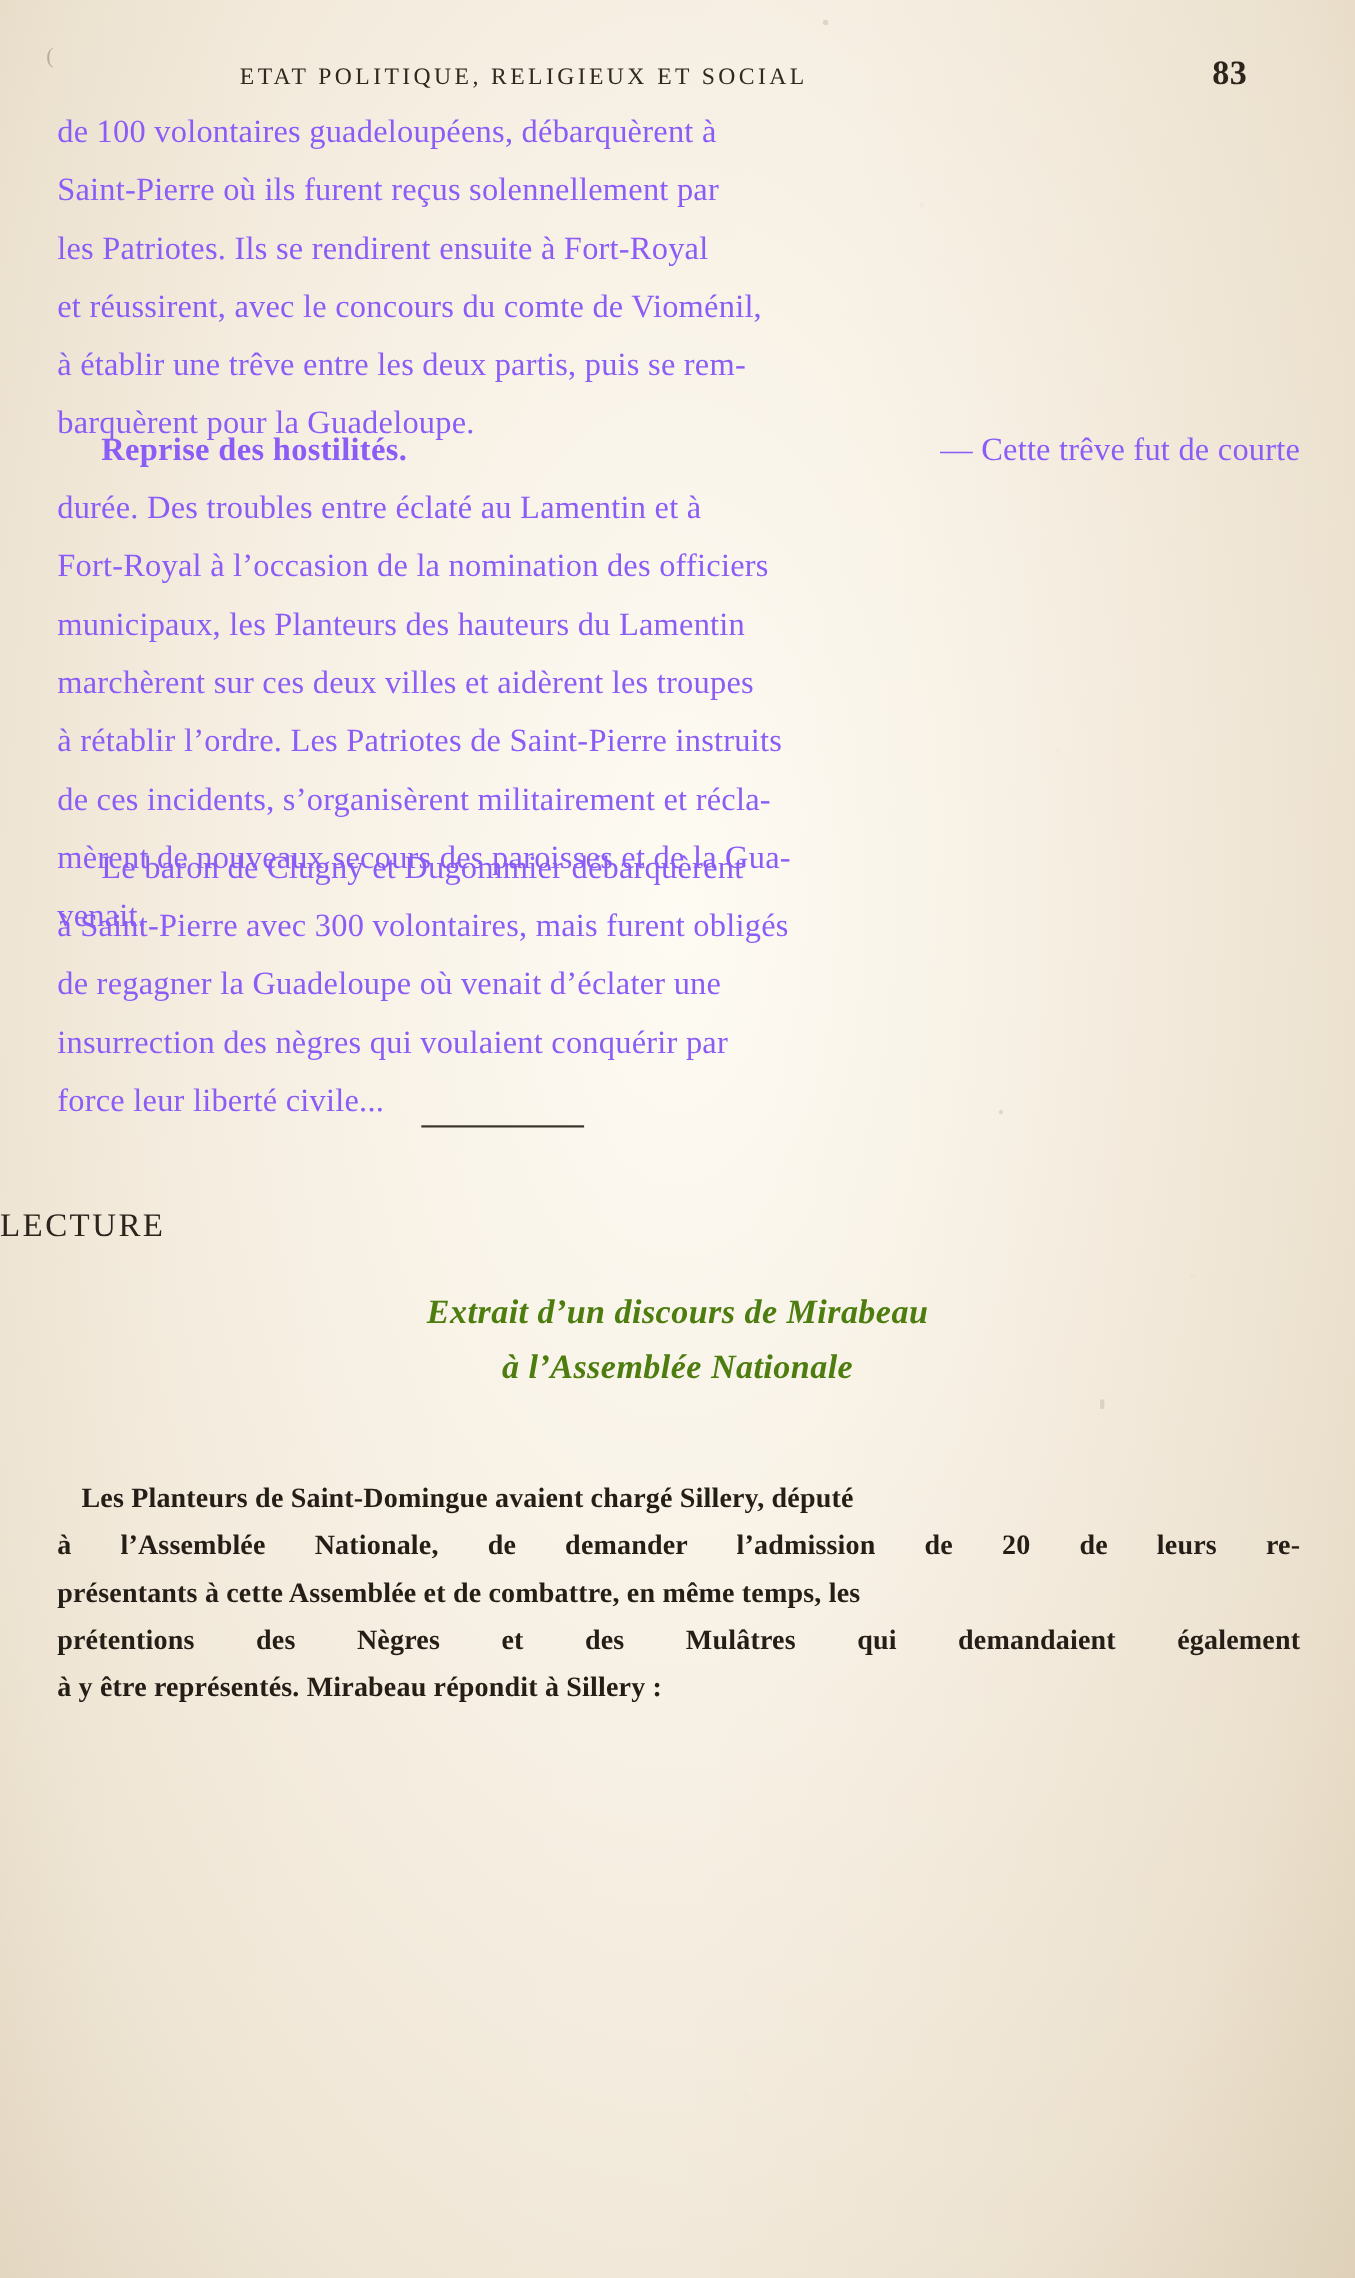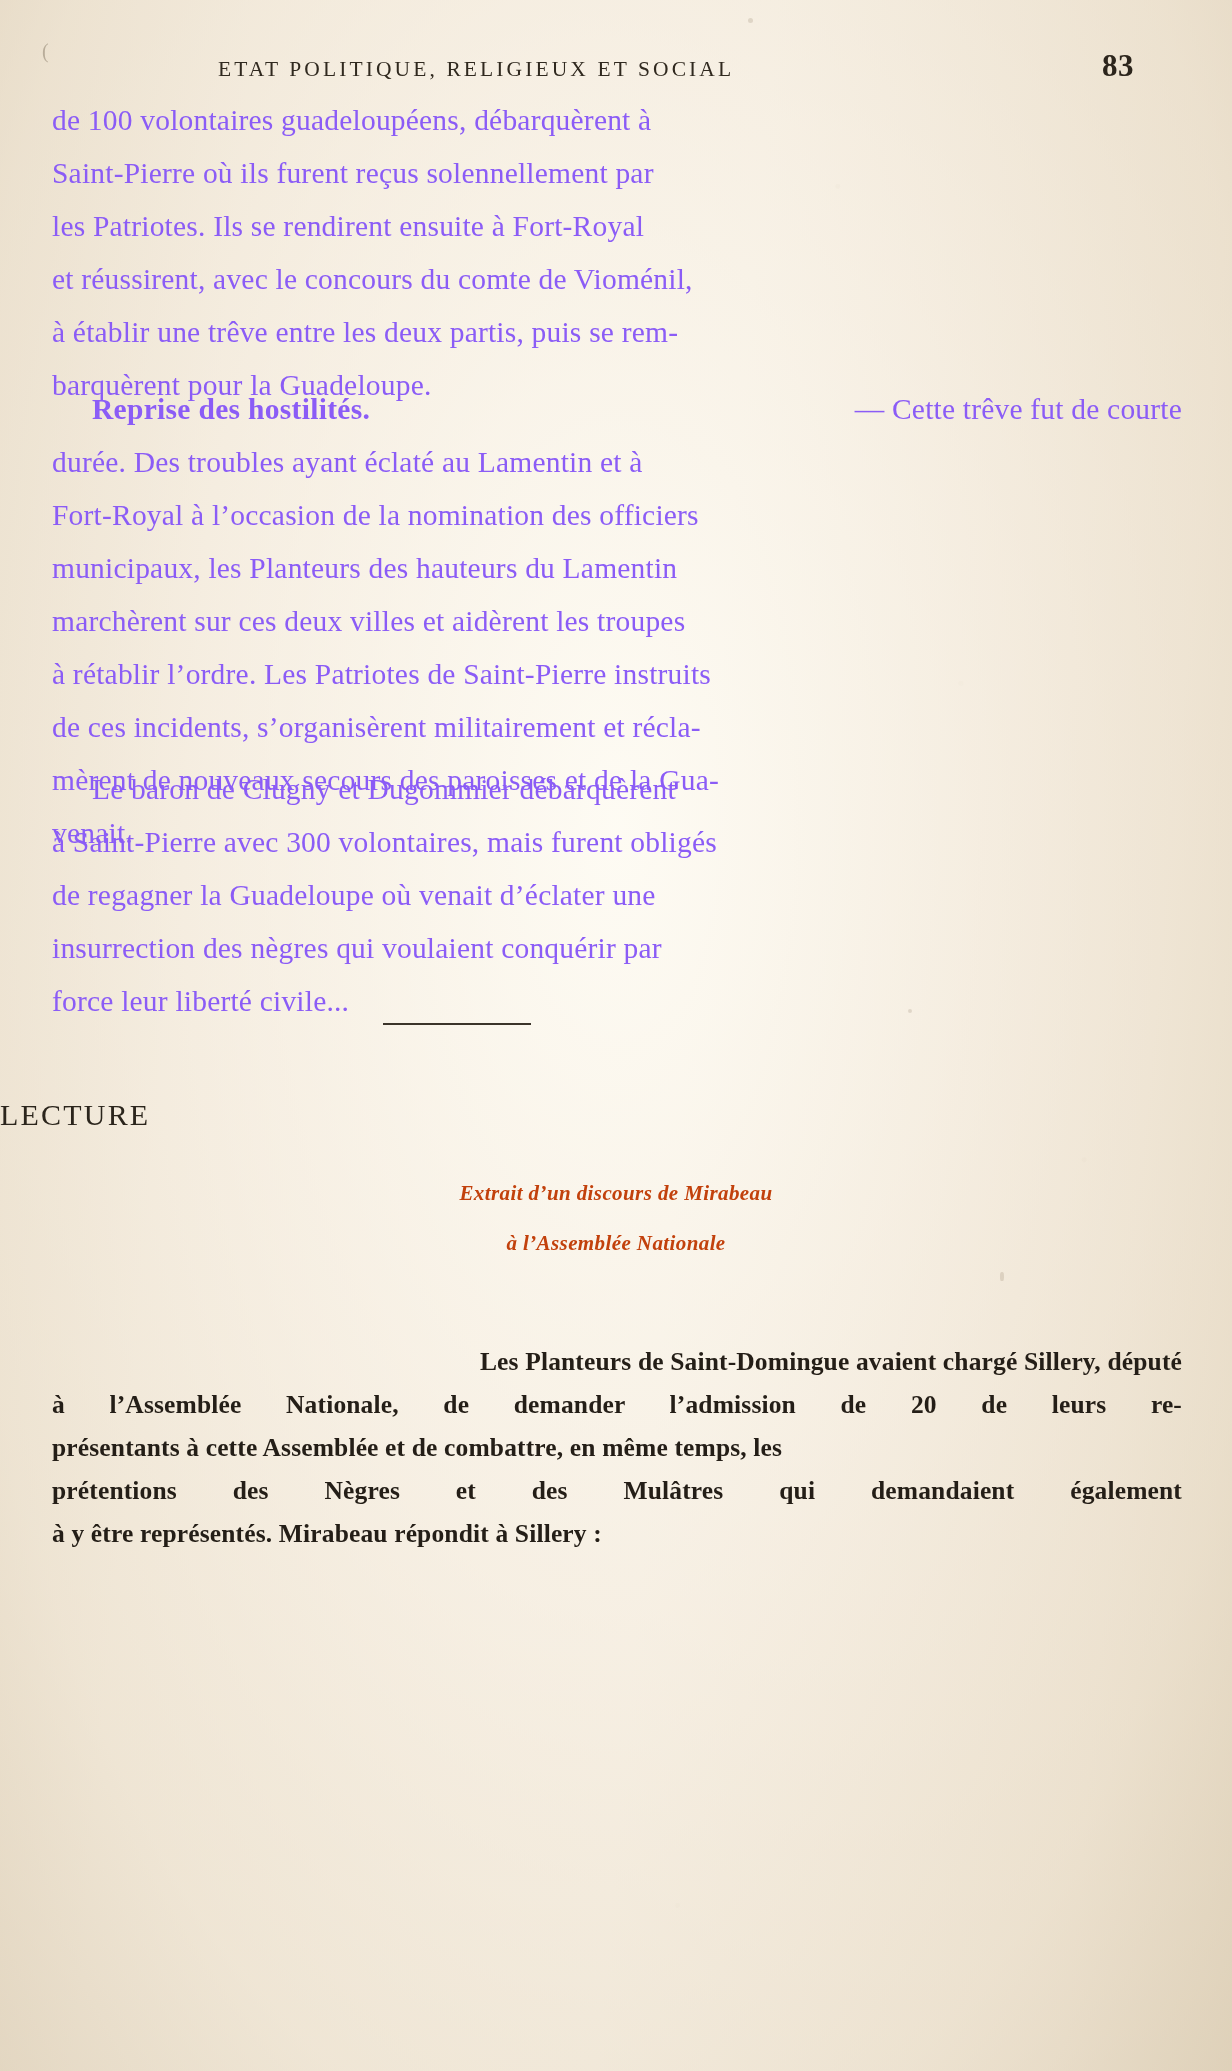--- a/index.html
+++ b/index.html
@@ -119,23 +119,23 @@
     color: #2b251c;
   }
 
   .subtitle {
     position: absolute;
     left: 0; right: 0;
     top: 1168px;
     text-align: center;
     font-style: italic;
     font-weight: bold;
-    font-size: 21px;
+    font-size: 31px;
     line-height: 50px;
-    color: #c2410c;
+    color: #4d7c0f;
     letter-spacing: 0.4px;
   }
 
   
   .note-block {
     position: absolute;
     left: 52px;
     top: 1340px;
     width: 1130px;
     font-size: 25.5px;
@@ -192,21 +192,21 @@
       <span class="w">barquèrent pour la Guadeloupe.</span>
     </div>
   </div>
 
   <div class="body-block para2">
     <div class="just-line indent">
       <span class="w lead-run">Reprise des hostilités.</span>
       <span class="w">— Cette trêve fut de courte</span>
     </div>
     <div class="just-line">
-      <span class="w">durée. Des troubles ayant éclaté au Lamentin et à</span>
+      <span class="w">durée. Des troubles entre éclaté au Lamentin et à</span>
     </div>
     <div class="just-line">
       <span class="w">Fort-Royal à l’occasion de la nomination des officiers</span>
     </div>
     <div class="just-line">
       <span class="w">municipaux, les Planteurs des hauteurs du Lamentin</span>
     </div>
     <div class="just-line">
       <span class="w">marchèrent sur ces deux villes et aidèrent les troupes</span>
     </div>
@@ -245,21 +245,21 @@
   <div class="divider"></div>
 
   <div class="lecture">LECTURE</div>
 
   <div class="subtitle">
     <div>Extrait d’un discours de Mirabeau</div>
     <div>à l’Assemblée Nationale</div>
   </div>
 
   <div class="note-block">
-    <div class="just-line" style="padding-left:22px;justify-content:flex-end;">
+    <div class="just-line" style="padding-left:22px;">
       <span class="w">Les Planteurs de Saint-Domingue avaient chargé Sillery, député</span>
     </div>
     <div class="just-line">
       <span class="w" style="word-spacing: 38.0719px;">à l’Assemblée Nationale, de demander l’admission de 20 de leurs re-</span>
     </div>
     <div class="just-line">
       <span class="w">présentants à cette Assemblée et de combattre, en même temps, les</span>
     </div>
     <div class="just-line">
       <span class="w" style="word-spacing: 49.332px;">prétentions des Nègres et des Mulâtres qui demandaient également</span>

